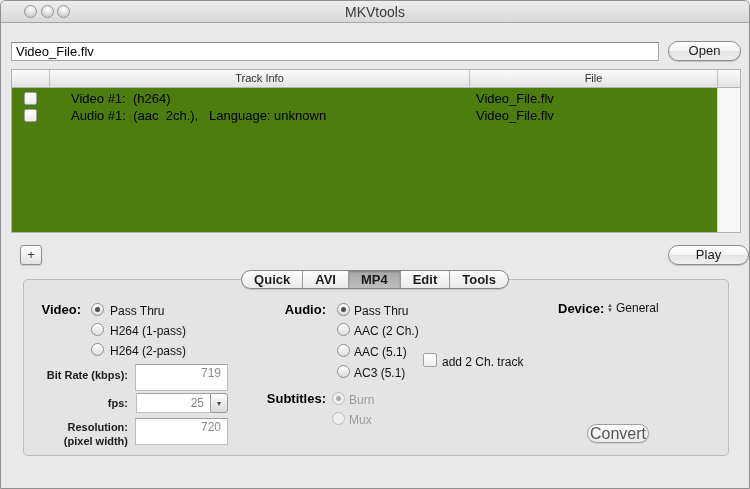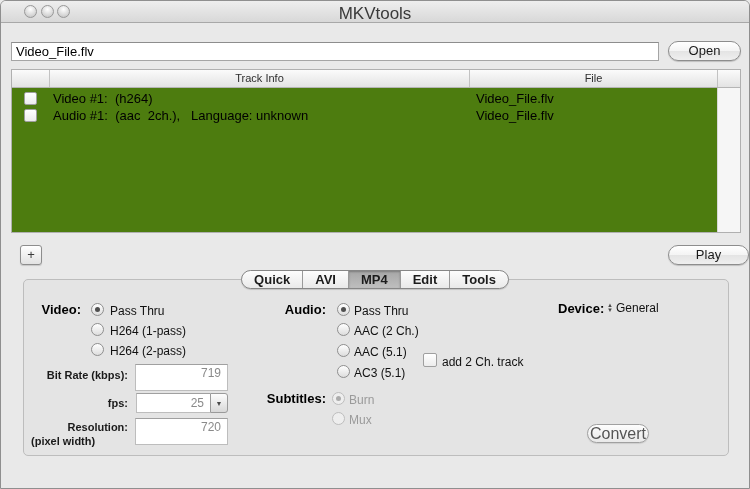--- a/index.html
+++ b/index.html
@@ -19,21 +19,21 @@
     overflow:hidden;
   }
   
   .titlebar {
     position:absolute; left:0; top:0; right:0; height:22px;
     background:linear-gradient(180deg,#eeeeee,#d8d8d8);
     border-bottom:1px solid #a8a8a8;
   }
   .title {
     position:absolute; left:0; right:0; top:3px;
-    text-align:center; font-size:17px; color:#3a3a3a;
+    text-align:center; font-size:14px; color:#3a3a3a;
   }
   .light {
     position:absolute; top:4px; width:13px; height:13px; border-radius:50%;
     border:1px solid #989898;
     background:radial-gradient(circle at 50% 30%, #ffffff, #dcdcdc 55%, #bdbdbd);
   }
   .light.l1 { left:23px; } .light.l2 { left:40px; } .light.l3 { left:56px; }
   
   .path-field {
     position:absolute; left:10px; top:41px; width:648px; height:19px;
@@ -75,21 +75,21 @@
     position:absolute; left:0; width:705px; height:17px;
     display:flex; align-items:center; font-size:13px;
   }
   .trow.r0 { top:20px; } .trow.r1 { top:37px; }
   .cbox {
     width:13px; height:13px; margin-left:12px;
     border:1px solid #9f9f9f; border-radius:2px;
     background:linear-gradient(180deg,#ffffff,#ececec);
     flex:none;
   }
-  .trow .info { margin-left:16px; white-space:pre; }
+  .trow .info { margin-left:34px; white-space:pre; }
   .trow .file { position:absolute; left:464px; white-space:pre; }
   
   .plus-btn {
     position:absolute; left:19px; top:244px; width:22px; height:20px;
     border:1px solid #8d8d8d; border-radius:3px;
     background:linear-gradient(180deg,#ffffff,#e2e2e2);
     font-size:13px; color:#3a3a3a; text-align:center; line-height:18px;
     box-shadow:0 1px 1px rgba(0,0,0,0.15);
   }
   
@@ -232,21 +232,21 @@
 
   <div class="slabel" style="left:30px; top:396px; width:97px; text-align:right;">fps:</div>
   <div class="combo" style="left:135px; top:392px;">
     <div class="cfield">25</div>
     <div class="cbtn">
       <span>▼</span>
     </div>
   </div>
 
   <div class="slabel" style="left:30px; top:420px; width:97px; text-align:right;">Resolution:</div>
-  <div class="slabel" style="left:30px; top:434px; width:97px; text-align:left;">(pixel width)</div>
+  <div class="slabel" style="left:30px; top:434px; width:97px; text-align:right;">(pixel width)</div>
   <div class="tfield" style="left:134px; top:417px;">720</div>
 
   <div class="blabel" style="left:273px; top:301px; width:52px; text-align:right;">Audio:</div>
   <div class="radio checked" style="left:336px; top:302px;"></div>
   <div class="rlabel" style="left:353px; top:303px;">Pass Thru</div>
   <div class="radio" style="left:336px; top:322px;"></div>
   <div class="rlabel" style="left:353px; top:323px;">AAC (2 Ch.)</div>
   <div class="radio" style="left:336px; top:343px;"></div>
   <div class="rlabel" style="left:353px; top:344px;">AAC (5.1)</div>
   <div class="radio" style="left:336px; top:364px;"></div>

